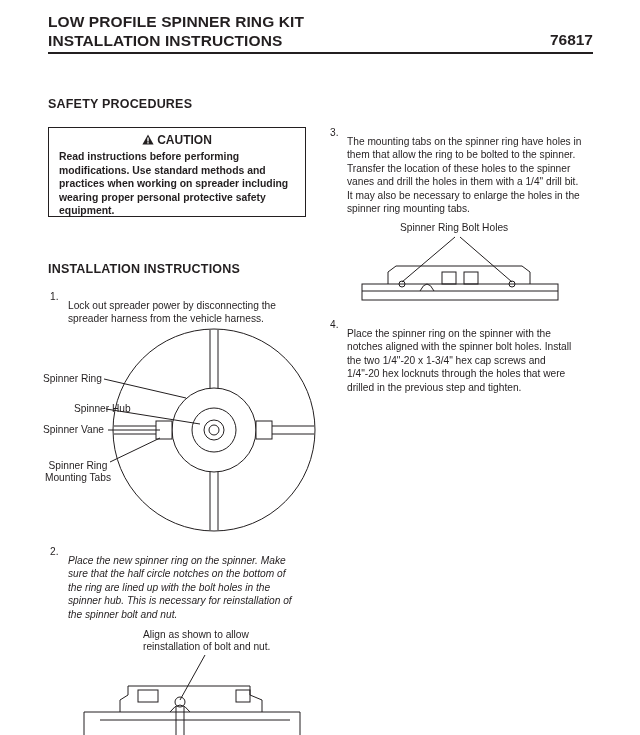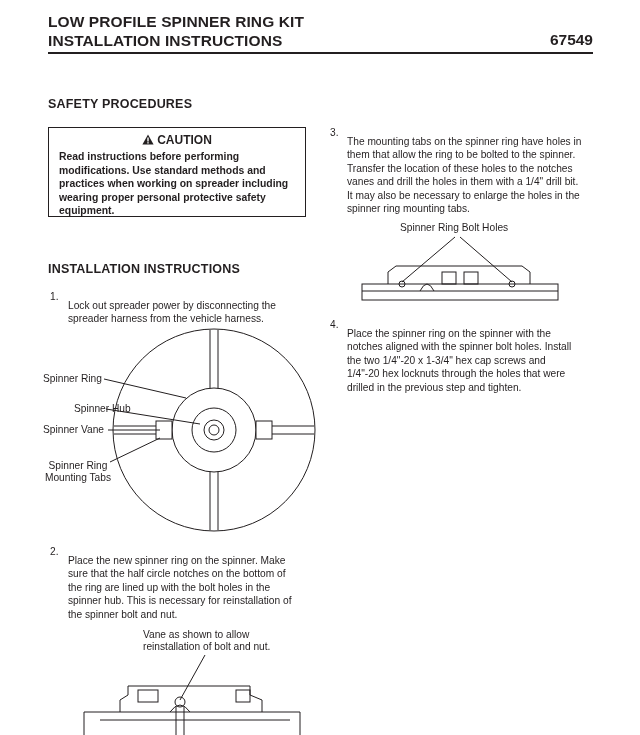--- a/index.html
+++ b/index.html
@@ -15,21 +15,21 @@
   .step { font-size: 10.2px; line-height: 13.4px; margin-top: 8px; }
   .step-num { position: absolute; font-size: 10.2px; }
   .label { font-size: 10.2px; line-height: 12px; }
   svg { position: absolute; overflow: visible; }
 </style>
 </head>
 <body>
 
 <div class="abs title-line" style="left:48px; top:12px;">LOW PROFILE SPINNER RING KIT</div>
 <div class="abs title-line" style="left:48px; top:31px;">INSTALLATION INSTRUCTIONS</div>
-<div class="abs docnum" style="right:47px; top:31px;">67549</div>
+<div class="abs docnum" style="right:47px; top:31px;">76817</div>
 <div class="rule" style="top:52px;"></div>
 
 <div class="abs section-h" style="left:48px; top:97px;">SAFETY PROCEDURES</div>
 
 <div class="caution-box">
   <div class="caution-title">
     <svg width="12" height="11" style="position:relative; display:inline-block; vertical-align:-1px; margin-right:3px;" viewBox="0 0 12 11">
       <polygon points="6,0.5 11.6,10.5 0.4,10.5" fill="#231f20"></polygon>
       <rect x="5.3" y="3.5" width="1.4" height="4" fill="#fff"></rect>
       <rect x="5.3" y="8.2" width="1.4" height="1.3" fill="#fff"></rect>
@@ -81,30 +81,30 @@
 </svg>
 <div class="abs label" style="left:43px; top:373px;">Spinner Ring</div>
 <div class="abs label" style="left:50px; top:403px;margin-left:24px;">Spinner Hub</div>
 <div class="abs label" style="left:43px; top:424px;">Spinner Vane</div>
 <div class="abs label" style="left:44px; top:460px; text-align:center; width:68px;">
   <div>Spinner Ring</div>
   <div>Mounting Tabs</div>
 </div>
 
 <div class="step-num" style="left:50px; top:546px;">2.</div>
-<div class="abs step" style="left:68px; top:546px;">
+<div class="abs step" style="left:68px; top:546px;font-style:italic;">
   <div>Place the new spinner ring on the spinner. Make</div>
   <div>sure that the half circle notches on the bottom of</div>
   <div>the ring are lined up with the bolt holes in the</div>
   <div>spinner hub. This is necessary for reinstallation of</div>
   <div>the spinner bolt and nut.</div>
 </div>
 
 <div class="abs label" style="left:143px; top:629px;">
-  <div>Vane as shown to allow</div>
+  <div>Align as shown to allow</div>
   <div>reinstallation of bolt and nut.</div>
 </div>
 <svg width="640" height="735" style="left:0; top:0;" viewBox="0 0 640 735">
   <g fill="none" stroke="#231f20" stroke-width="1">
     <line x1="205" y1="655" x2="180" y2="700"></line>
     <polyline points="84,735 84,712 120,712 120,700 128,695 128,686 250,686 250,695 262,700 262,712 300,712 300,735"></polyline>
     <line x1="120" y1="712" x2="262" y2="712"></line>
     <rect x="138" y="690" width="20" height="12"></rect>
     <rect x="236" y="690" width="14" height="12"></rect>
     <circle cx="180" cy="702" r="5"></circle>
@@ -112,21 +112,21 @@
     <line x1="176" y1="707" x2="176" y2="735"></line>
     <line x1="184" y1="707" x2="184" y2="735"></line>
     <line x1="100" y1="720" x2="290" y2="720"></line>
   </g>
 </svg>
 
 <div class="step-num" style="left:330px; top:127px;">3.</div>
 <div class="abs step" style="left:347px; top:127px;">
   <div>The mounting tabs on the spinner ring have holes in</div>
   <div>them that allow the ring to be bolted to the spinner.</div>
-  <div>Transfer the location of these holes to the notches</div>
+  <div>Transfer the location of these holes to the spinner</div>
   <div>vanes and drill the holes in them with a 1/4" drill bit.</div>
   <div>It may also be necessary to enlarge the holes in the</div>
   <div>spinner ring mounting tabs.</div>
 </div>
 
 <div class="abs label" style="left:400px; top:222px;">Spinner Ring Bolt Holes</div>
 <svg width="640" height="735" style="left:0; top:0;" viewBox="0 0 640 735">
   <g fill="none" stroke="#231f20" stroke-width="1">
     <line x1="455" y1="237" x2="402" y2="282"></line>
     <line x1="460" y1="237" x2="512" y2="282"></line>

